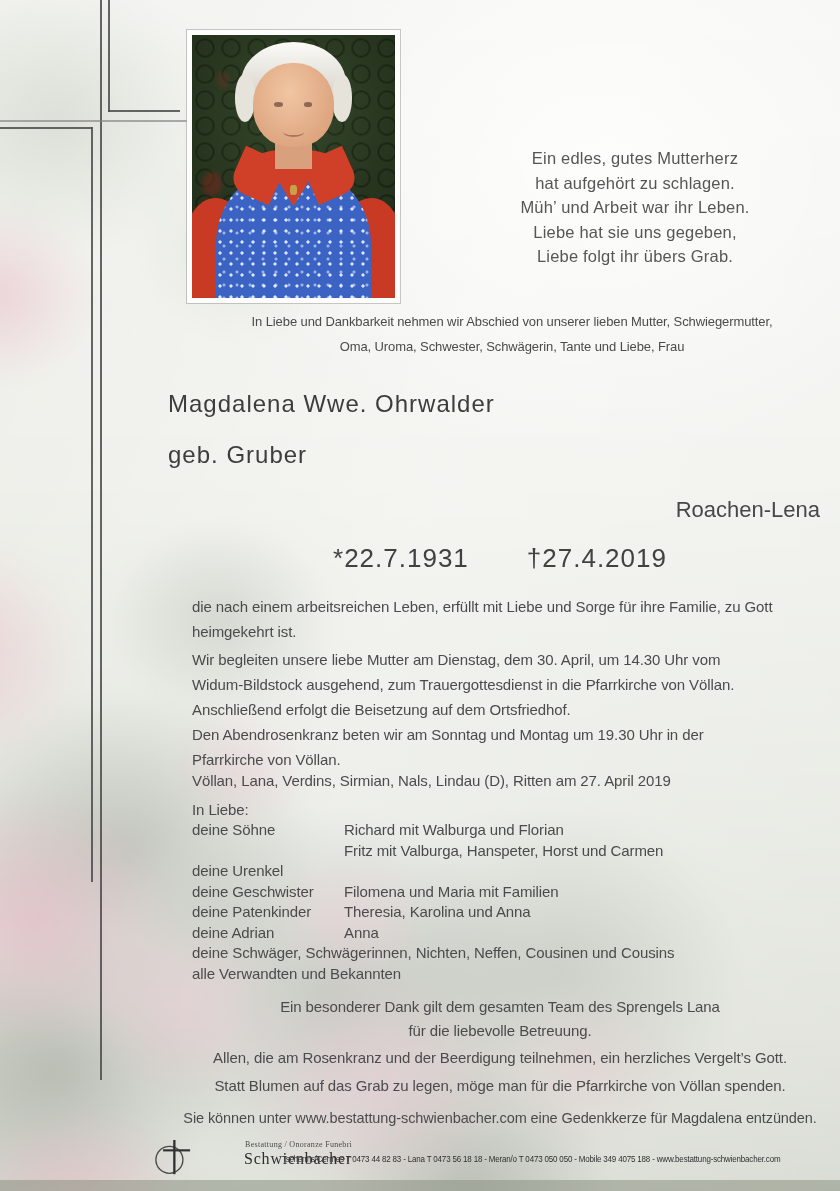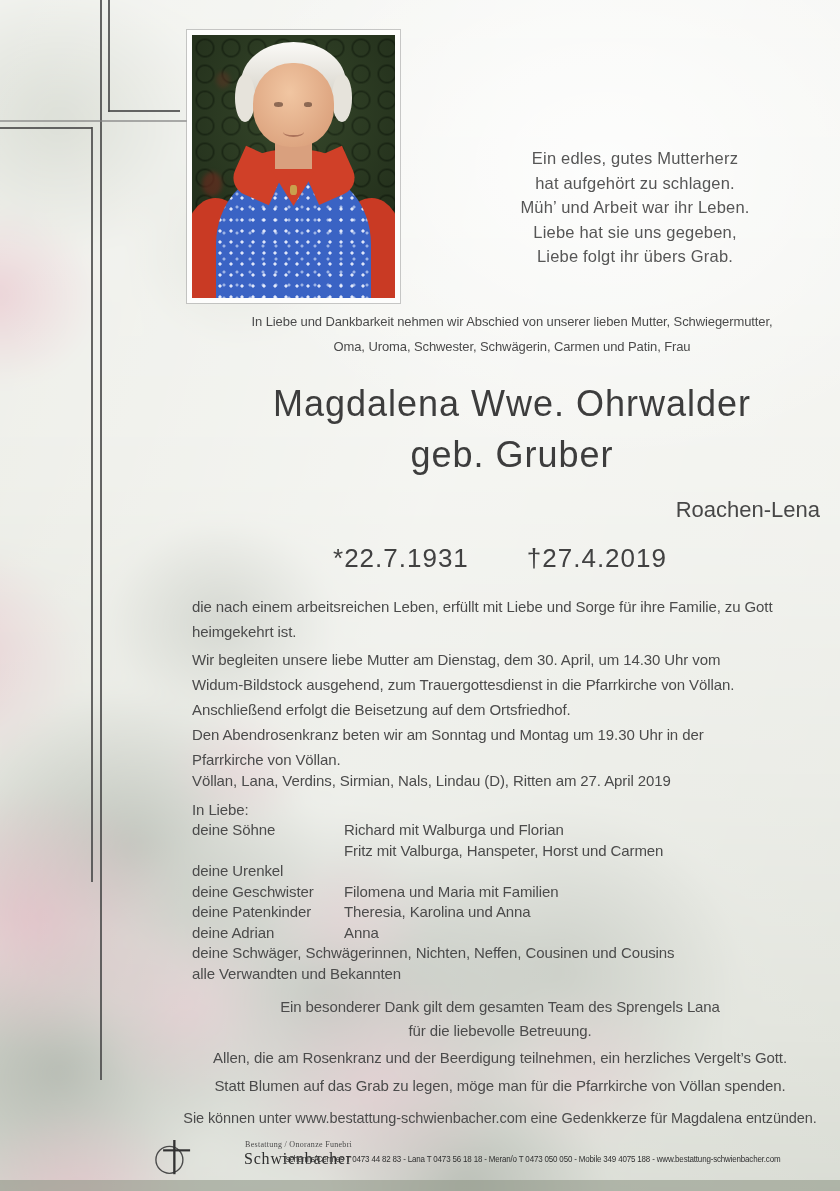--- a/index.html
+++ b/index.html
@@ -73,22 +73,22 @@
   .collar{position:absolute;width:22%;height:17%;background:#d04028;top:45%;}
   .collar-back{position:absolute;left:31%;top:43.5%;width:38%;height:8%;background:#d04028;border-radius:50% 50% 0 0;}
   .chestv{position:absolute;left:38%;top:50%;width:24%;height:15%;background:#d04028;
           clip-path:polygon(0 0,100% 0,50% 100%);}
   .pendant{position:absolute;left:48.5%;top:57%;width:3.2%;height:4%;background:#c9a14d;border-radius:35%;}
   
   .tline{display:block;white-space:nowrap;}
   .poem{position:absolute;left:430px;top:146px;width:410px;text-align:center;
         font-size:16.5px;line-height:24.5px;color:#565656;letter-spacing:.2px;}
   .intro{position:absolute;left:192px;top:309px;width:640px;font-size:13px;line-height:25px;letter-spacing:-.1px;text-align:center;}
-  .deceased-name{position:absolute;left:192px;top:378px;width:640px;text-align:center;
-        font-size:36px;line-height:51px;color:#3d3d3d;letter-spacing:1px;}
+  .deceased-name{position:absolute;left:168px;top:378px;width:640px;
+        font-size:24px;line-height:51px;color:#3d3d3d;letter-spacing:1px;}
   .nickname{position:absolute;left:180px;top:497px;width:640px;text-align:right;font-size:22px;color:#474747;}
   .dates{position:absolute;left:180px;top:543px;width:640px;text-align:center;font-size:26px;color:#414141;letter-spacing:1px;}
   .dates .birth{margin-right:58px;}
   .para{position:absolute;left:192px;width:640px;font-size:15px;line-height:25px;letter-spacing:-.1px;}
   .p1{top:594px;} .p2{top:647px;} .p3{top:722px;} .places{top:768px;} .inliebe{top:797px;}
   .family{position:absolute;left:192px;top:820px;width:640px;font-size:15px;line-height:20.5px;letter-spacing:-.1px;}
   .frow{display:flex;}
   .flabel{width:152px;flex-shrink:0;}
   .fnames{white-space:nowrap;}
   .centerline{position:absolute;left:130px;width:740px;text-align:center;font-size:15px;line-height:24px;letter-spacing:-.1px;}
@@ -146,21 +146,21 @@
   <div class="poem">
     <span class="tline">Ein edles, gutes Mutterherz</span>
     <span class="tline">hat aufgehört zu schlagen.</span>
     <span class="tline">Müh’ und Arbeit war ihr Leben.</span>
     <span class="tline">Liebe hat sie uns gegeben,</span>
     <span class="tline">Liebe folgt ihr übers Grab.</span>
   </div>
 
   <div class="intro">
     <span class="tline">In Liebe und Dankbarkeit nehmen wir Abschied von unserer lieben Mutter, Schwiegermutter,</span>
-    <span class="tline">Oma, Uroma, Schwester, Schwägerin, Carmen und Patin, Frau</span>
+    <span class="tline">Oma, Uroma, Schwester, Schwägerin, Tante und Liebe, Frau</span>
   </div>
 
   <div class="deceased-name">
     <span class="tline">Magdalena Wwe. Ohrwalder</span>
     <span class="tline">geb. Gruber</span>
   </div>
   <div class="nickname">Roachen-Lena</div>
   <div class="dates">
     <span class="birth">*22.7.1931</span><span>†27.4.2019</span>
   </div>

